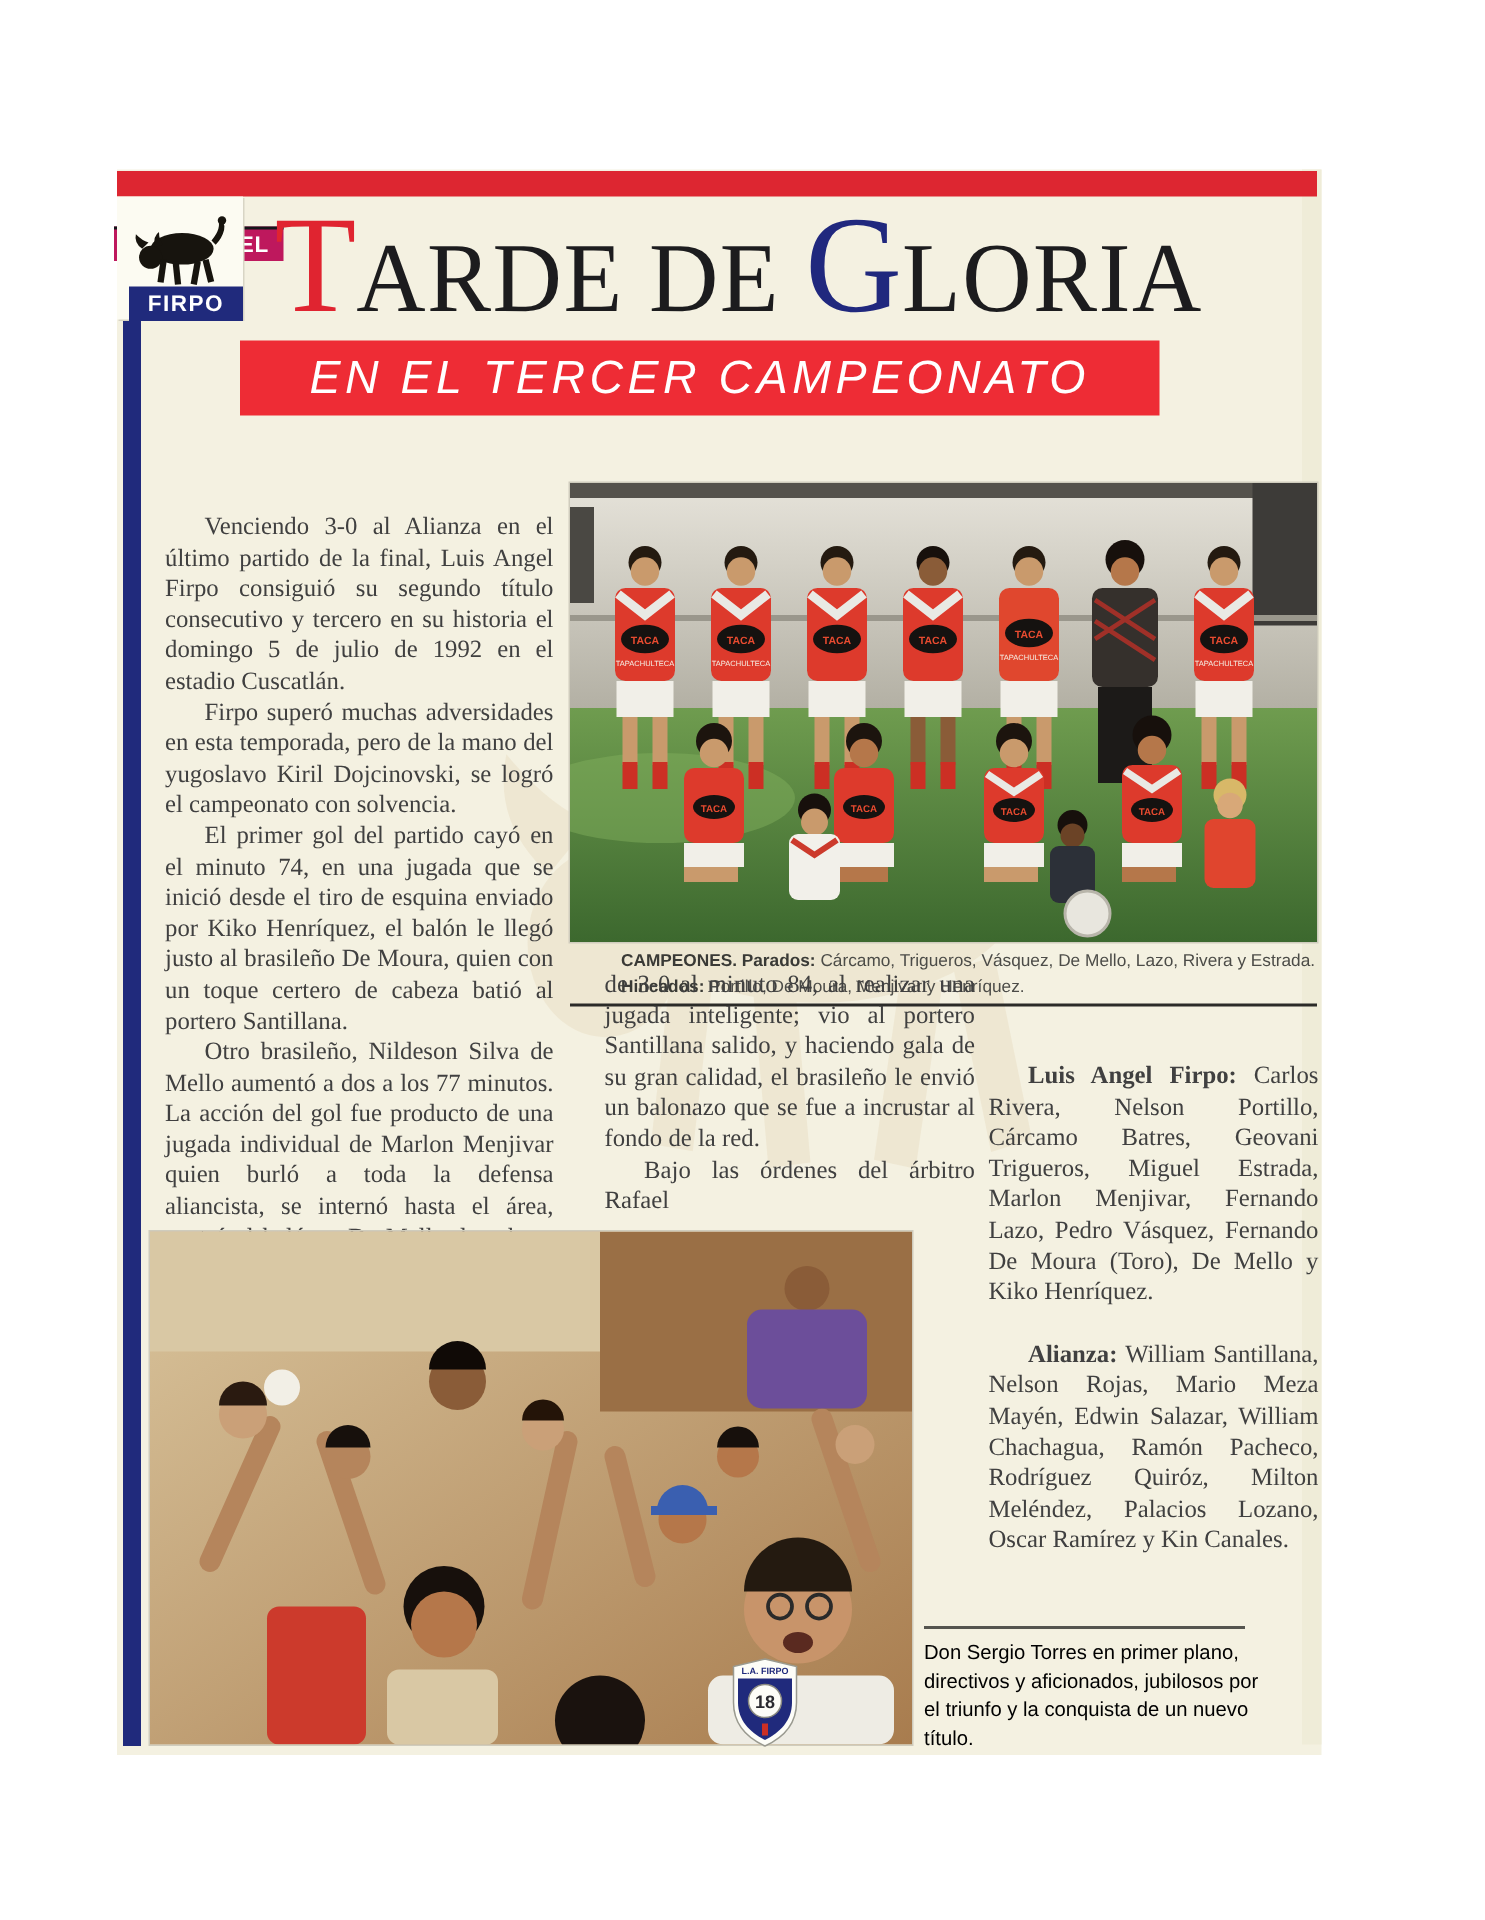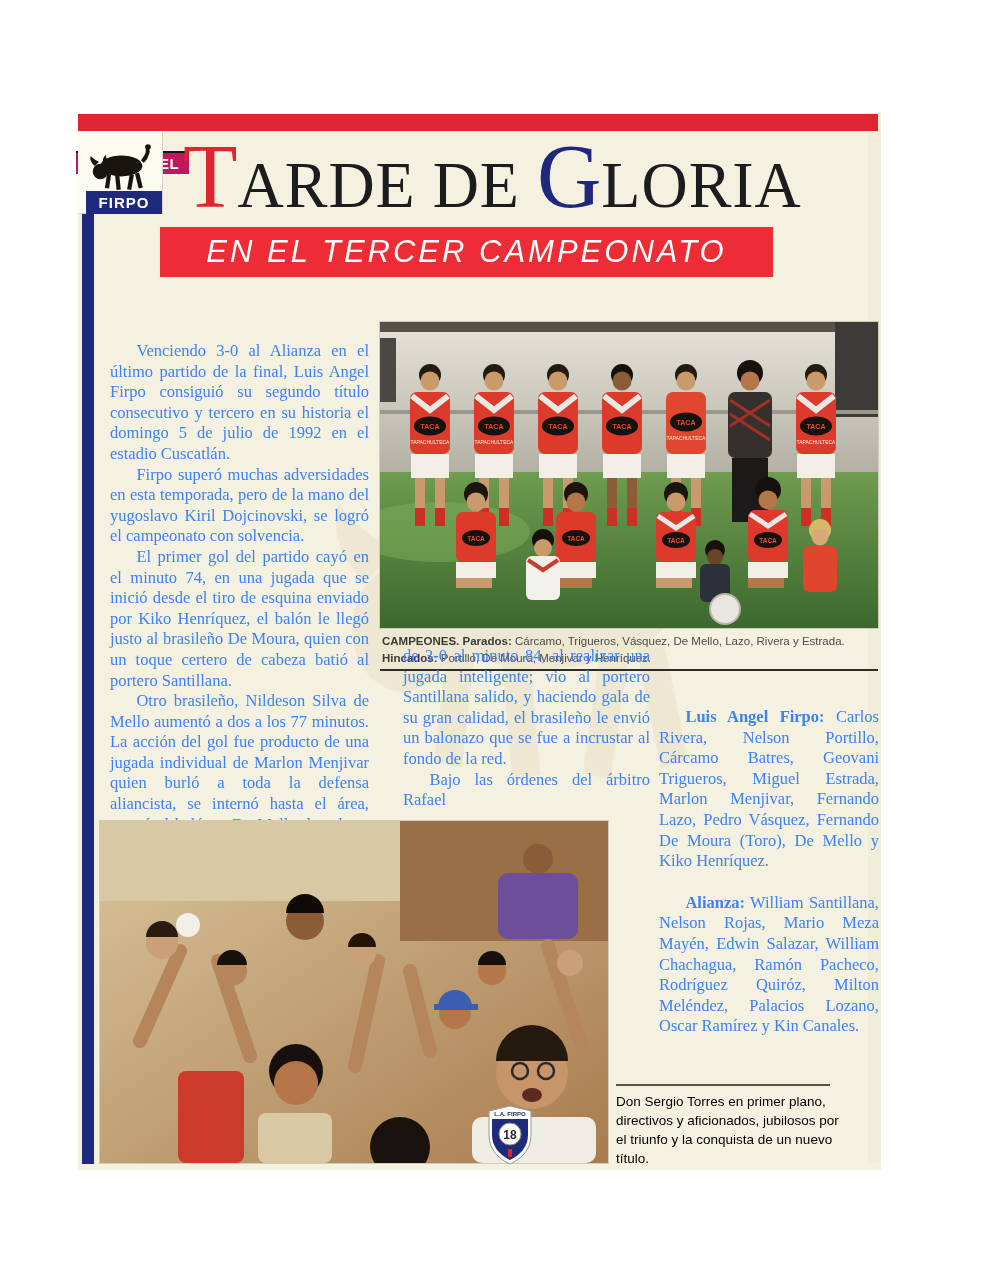--- a/index.html
+++ b/index.html
@@ -44,38 +44,38 @@
   .banner span{
     color:#ffffff;font-family:"Liberation Sans",sans-serif;font-style:italic;
     font-size:31px;letter-spacing:3px;font-weight:500;
   }
 
   
   .watermark{left:300px;top:400px;width:470px;height:400px;opacity:.09;}
 
   
   .bodycol{
-    color:#3b82f6;font-size:16.5px;line-height:20.6px;text-align:justify;
+    color:#404040;font-size:16.5px;line-height:20.6px;text-align:justify;
     font-family:"Liberation Serif",serif;
   }
   .bodycol p{margin:0;text-indent:1.6em;}
   .bodycol p.noindent{text-indent:0;}
   .col1{left:110px;top:341px;width:259px;}
   .col2{left:371px;top:646px;width:247px;margin-left:32px;}
   .col3{left:627px;top:686px;width:252px;}
   .col3 p.gap{margin-top:21px;margin-left:32px;}
   .bold{font-weight:bold;}
 
   
   .team-photo{left:380px;top:322px;width:498px;height:306px;background:#cfccc2;outline:1px solid #cfccbd;}
   .photo-caption{
     left:382px;top:633px;width:498px;color:#4c4c48;
     font-family:"Liberation Sans",sans-serif;font-size:11.5px;line-height:17px;
   }
-  .photo-caption .bold{color:#3a3a36;}
+  .photo-caption .bold{color:#3a3a36;margin-left:32px;}
   .caption-rule{left:380px;top:669px;width:498px;height:2px;background:#2b2b28;}
 
   
   .celebration-photo{left:100px;top:821px;width:508px;height:342px;background:#b98f5e;outline:1px solid #cfccbd;}
 
   
   .bottom-rule{left:616px;top:1084px;width:214px;height:2px;background:#55554f;}
   .bottom-caption{
     left:616px;top:1092px;width:240px;color:#000000;
     font-family:"Liberation Sans",sans-serif;font-size:13.5px;line-height:19px;

